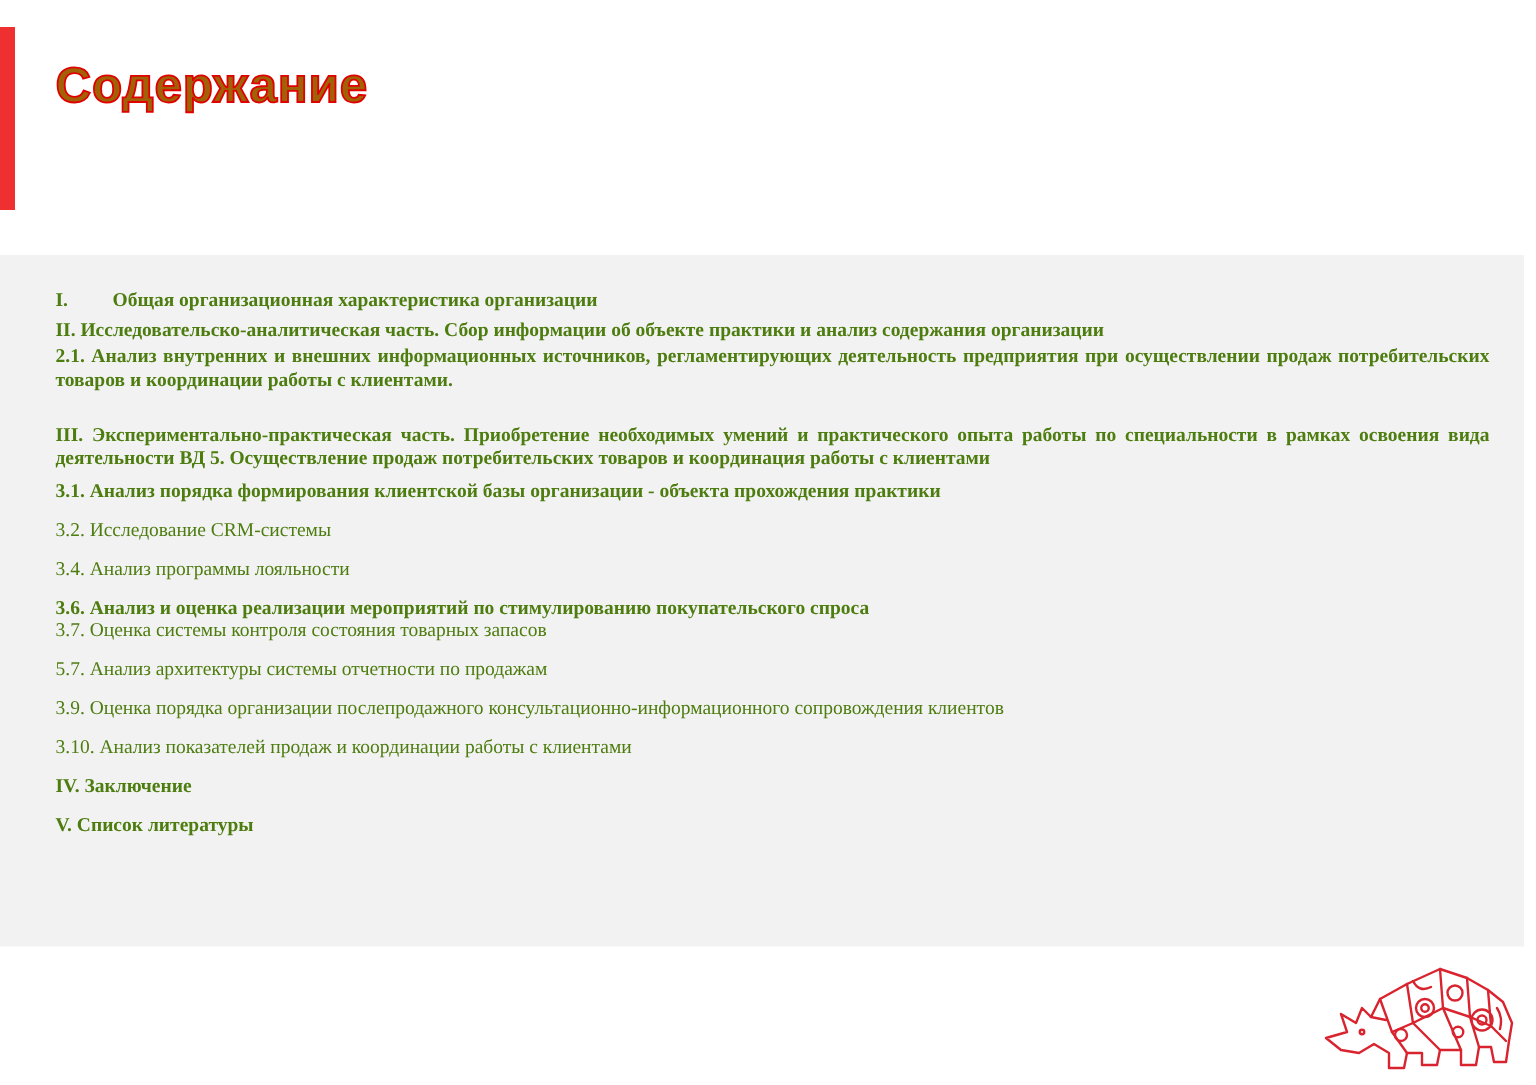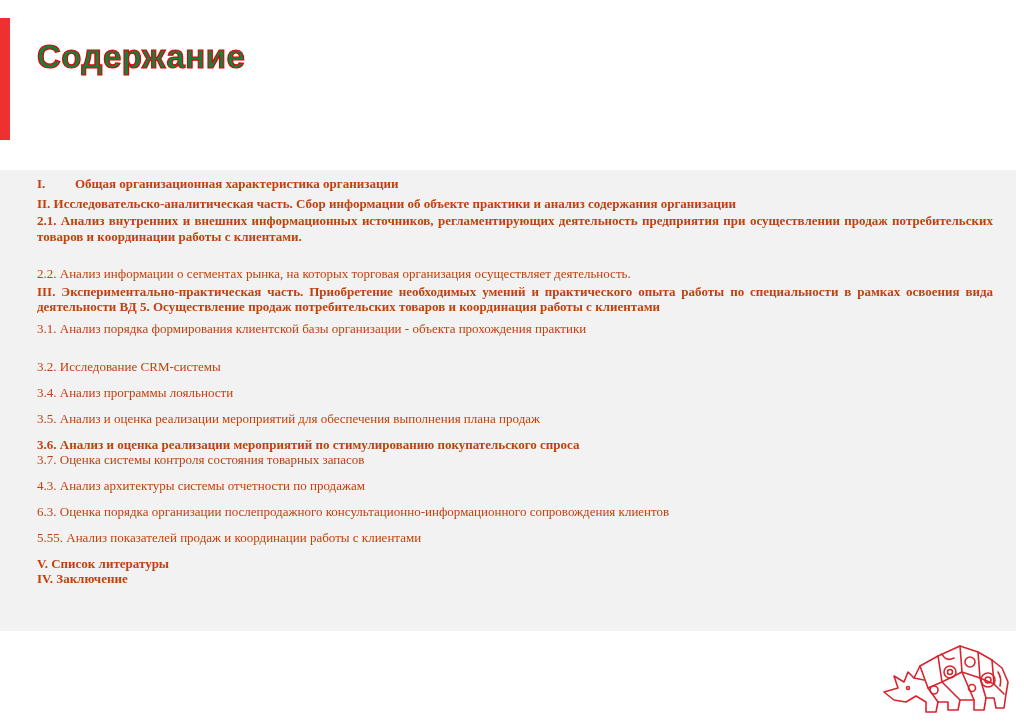--- a/index.html
+++ b/index.html
@@ -23,38 +23,38 @@
       background: #ee3030;
     }
     .slide-title {
       position: absolute;
       left: 37px;
       top: 38px;
       margin: 0;
       font-family: "Liberation Sans", "DejaVu Sans", sans-serif;
       font-weight: 900;
       font-size: 33px;
-      color: #15803d;
+      color: #a16207;
       letter-spacing: 0.5px;
       -webkit-text-stroke: 1.2px #e00000;
     }
     .content-box {
       position: absolute;
       left: 0;
       top: 170px;
       width: 1016px;
       height: 461px;
       background: #f2f2f2;
     }
     .toc {
       position: absolute;
       left: 37px;
-      top: 176px;
+      top: 192px;
       width: 956px;
-      color: #c2410c;
+      color: #4d7c0f;
       font-size: 13px;
       line-height: 15px;
     }
     .toc-item {
       margin: 0;
       text-align: justify;
     }
     .toc-item.bold {
       font-weight: bold;
     }
@@ -78,33 +78,31 @@
 <h1 class="slide-title">Содержание</h1>
 
 <div class="content-box"></div>
 
 <div class="toc">
   <p class="toc-item bold" style="margin-bottom:5px;">
     <span class="num-wide">I.</span><span>Общая организационная характеристика организации</span>
   </p>
   <p class="toc-item bold" style="margin-bottom:2px;">II. Исследовательско-аналитическая часть. Сбор информации об объекте практики и анализ содержания организации</p>
   <p class="toc-item" style="margin-bottom:21px; line-height:16px;font-weight:bold;">2.1. Анализ внутренних и внешних информационных источников, регламентирующих деятельность предприятия при осуществлении продаж потребительских товаров и координации работы с клиентами.</p>
-  <p class="toc-item" style="margin-bottom:3px;">2.2. Анализ информации о сегментах рынка, на которых торговая организация осуществляет деятельность.</p>
   <p class="toc-item bold" style="margin-bottom:7px; line-height:15px;">III. Экспериментально-практическая часть. Приобретение необходимых умений и практического опыта работы по специальности в рамках освоения вида деятельности ВД 5. Осуществление продаж потребительских товаров и координация работы с клиентами</p>
-  <p class="toc-item" style="margin-bottom:23px;">3.1. Анализ порядка формирования клиентской базы организации - объекта прохождения практики</p>
+  <p class="toc-item" style="margin-bottom:11px;font-weight:bold;">3.1. Анализ порядка формирования клиентской базы организации - объекта прохождения практики</p>
   <p class="toc-item" style="margin-bottom:11px;">3.2. Исследование CRM-системы</p>
   <p class="toc-item" style="margin-bottom:11px;">3.4. Анализ программы лояльности</p>
-  <p class="toc-item" style="margin-bottom:11px;">3.5. Анализ и оценка реализации мероприятий для обеспечения выполнения плана продаж</p>
   <p class="toc-item" style="font-weight:bold;">3.6. Анализ и оценка реализации мероприятий по стимулированию покупательского спроса</p>
   <p class="toc-item" style="margin-bottom:11px;">3.7. Оценка системы контроля состояния товарных запасов</p>
-  <p class="toc-item" style="margin-bottom:11px;">4.3. Анализ архитектуры системы отчетности по продажам</p>
-  <p class="toc-item" style="margin-bottom:11px;">6.3. Оценка порядка организации послепродажного консультационно-информационного сопровождения клиентов</p>
-  <p class="toc-item" style="margin-bottom:11px;">5.55. Анализ показателей продаж и координации работы с клиентами</p>
+  <p class="toc-item" style="margin-bottom:11px;">5.7. Анализ архитектуры системы отчетности по продажам</p>
+  <p class="toc-item" style="margin-bottom:11px;">3.9. Оценка порядка организации послепродажного консультационно-информационного сопровождения клиентов</p>
+  <p class="toc-item" style="margin-bottom:11px;">3.10. Анализ показателей продаж и координации работы с клиентами</p>
+  <p class="toc-item bold" style="margin-bottom:11px;">IV. Заключение</p>
   <p class="toc-item bold">V. Список литературы</p>
-  <p class="toc-item bold" style="margin-bottom:11px;">IV. Заключение</p>
 </div>
 
 <svg class="rhino" viewBox="0 0 140 85" fill="none" stroke="#d9232e" stroke-width="1.6" stroke-linejoin="round" stroke-linecap="round">
 
   <path d="M4 60 L18 56 L14 44 L24 50 L28 40 L34 46 L40 34 L58 24 L80 14 L98 20 L112 28 L122 36 L128 50 L126 62 L124 76 L116 76 L114 66 L106 66 L104 78 L94 78 L94 68 L80 68 L78 78 L68 78 L68 70 L58 70 L56 80 L46 80 L46 70 L36 64 L26 70 L14 68 Z"></path>
 
   <path d="M40 34 L48 56 L58 70"></path>
   <path d="M58 24 L62 50 L80 68"></path>
   <path d="M80 14 L82 40 L94 68"></path>
   <path d="M98 20 L100 46 L106 66"></path>

